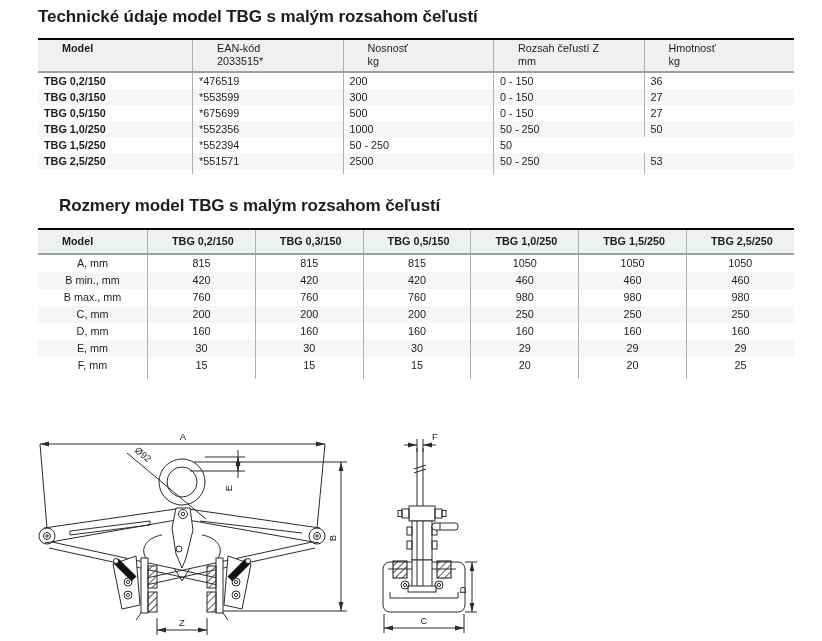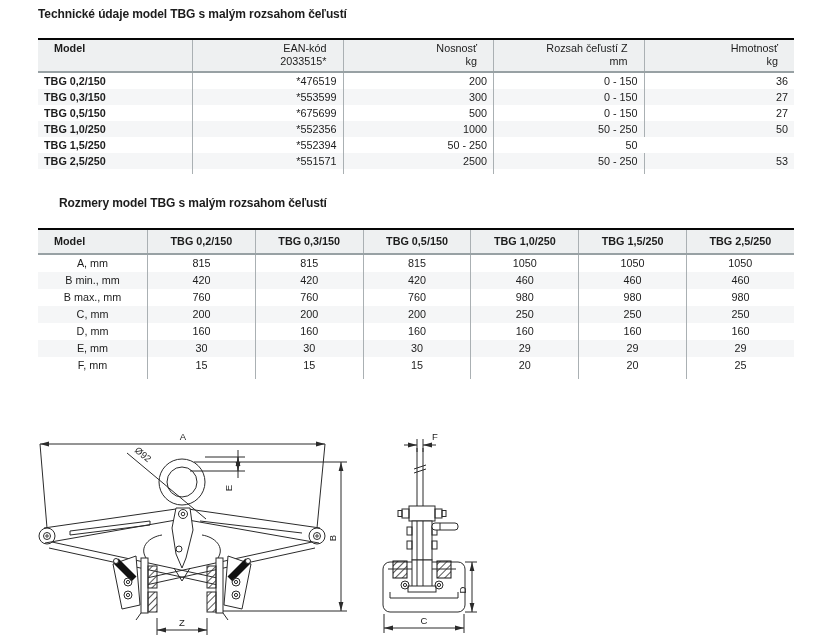--- a/index.html
+++ b/index.html
@@ -2,37 +2,37 @@
 <html><head>
 <meta charset="utf-8">
 <style>
   html,body{margin:0;padding:0;}
   body{
     width:822px;height:641px;position:relative;overflow:hidden;
     background:#ffffff;color:#1c1c1c;
     font-family:"Liberation Sans", sans-serif;
     -webkit-font-smoothing:antialiased;
   }
-  .title{position:absolute;left:38px;font-size:12px;font-weight:bold;letter-spacing:-0.1px;}
+  .title{position:absolute;left:38px;font-size:17px;font-weight:bold;letter-spacing:-0.1px;}
   #title1{top:7px;}
   #title2{top:196px;margin-left:21px;}
 
   .tbl{position:absolute;left:38px;width:756px;font-size:10.8px;}
   #tbl1{top:38px;}
   #tbl2{top:228px;}
   .hdr{display:flex;background:#eef0f1;border-top:2px solid #060606;border-bottom:2px solid #98a1a4;}
   .row{display:flex;}
   .tail{display:flex;height:5px;}
   .cell{box-sizing:border-box;padding:0 6px;white-space:nowrap;overflow:hidden;}
   .cell + .cell{border-left:1px solid #aab0b3;}
-  .hdr .cell{padding:2px 16px 3px;line-height:13px;text-align:center;}
+  .hdr .cell{padding:2px 24px 3px;line-height:13px;text-align:center;}
   .z{background:#f5f6f7;}
 
   #tbl1 .c0{width:154px;text-align:left;}
-  #tbl1 .c1,#tbl1 .c2,#tbl1 .c3,#tbl1 .c4{width:150.5px;text-align:right;}
+  #tbl1 .c1,#tbl1 .c2,#tbl1 .c3,#tbl1 .c4{width:150.5px;text-align:left;}
   #tbl1 .row .cell{line-height:16px;}
   #tbl1 .row .c0{font-weight:bold;}
   #tbl1 .hdr .c0{font-weight:bold;text-align:left;}
 
   #tbl2 .c0{width:109px;text-align:center;}
   #tbl2 .c1,#tbl2 .c2,#tbl2 .c3,#tbl2 .c4,#tbl2 .c5,#tbl2 .c6{width:107.8px;text-align:center;}
   #tbl2 .hdr .cell{font-weight:bold;line-height:18px;}
   #tbl2 .hdr .c0{text-align:left;}
   #tbl2 .row .cell{line-height:17px;}
 

